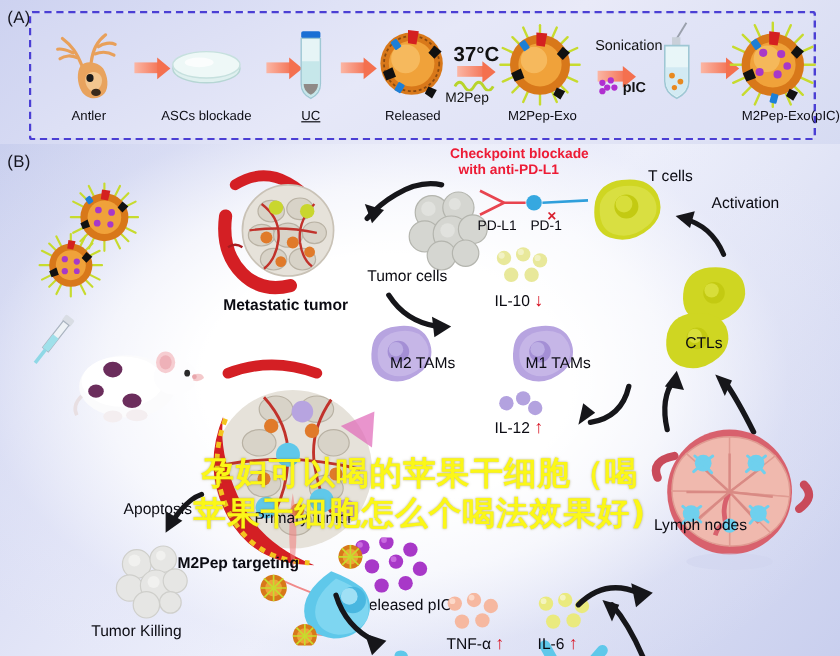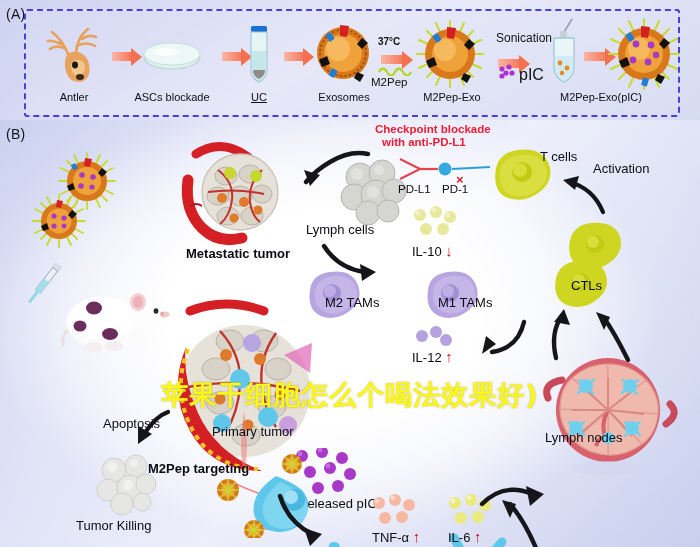--- a/index.html
+++ b/index.html
@@ -22,24 +22,24 @@
   }
   .panel-tag{
     position:absolute;font-size:14px;color:#14141e;font-weight:400;letter-spacing:.3px;
   }
   .tagA{left:6px;top:6px;}
 
   .a-label{
     position:absolute;font-size:11px;color:#0d0d14;font-weight:400;
     white-space:nowrap;text-align:center;
   }
-  .a-temp{font-size:10px;font-weight:bold;color:#111;}
+  .a-temp{font-size:17px;font-weight:bold;color:#111;}
   .a-m2pep{font-size:11.5px;color:#111;}
   .a-sonic{font-size:12px;color:#111;}
-  .a-pic{font-size:16px;color:#111;}
+  .a-pic{font-size:12px;color:#111;font-weight:bold;}
 
   
   .ared{
     position:absolute;height:9px;
     background:linear-gradient(90deg,#fbb6a4,#f4775a);
   }
   .ared:after{
     content:"";position:absolute;right:-10px;top:-4.5px;
     border-left:11px solid #f4704f;
     border-top:9px solid transparent;border-bottom:9px solid transparent;
@@ -126,21 +126,21 @@
       <g stroke="#8a4a10" stroke-width="1.5">
         <circle cx="33" cy="33" r="23" fill="none" stroke-dasharray="2.4 2.2"></circle>
       </g>
       <path d="M30 5 l9 1 l-2 11 l-7 -1 Z" fill="#d42020"></path>
       <path d="M9 40 l8 -4 l3 8 l-8 3 Z" fill="#111"></path>
       <path d="M52 18 l6 5 l-6 6 l-5 -5 Z" fill="#111"></path>
       <path d="M47 52 l7 3 l-4 7 l-6 -4 Z" fill="#111"></path>
       <rect x="17" y="13" width="6" height="8" rx="1" fill="#1d7fd6" transform="rotate(-35 20 17)"></rect>
       <rect x="20" y="49" width="6" height="8" rx="1" fill="#1d7fd6" transform="rotate(30 23 53)"></rect>
     </svg>
-    <div class="a-label" style="left:302px;top:91px;width:84px;">Exosomes</div>
+    <div class="a-label" style="left:302px;top:91px;width:84px;">Released</div>
 
     <div class="a-temp" style="position:absolute;left:378px;top:36px;">37°C</div>
     <div class="ared" style="left:381px;top:55px;width:22px;"></div>
     <svg style="position:absolute;left:378px;top:64px;" width="36" height="12" viewBox="0 0 36 12">
       <path d="M1 8 q4 -7 8 0 q4 7 8 0 q4 -7 8 0 q4 7 8 0" fill="none" stroke="#b8d42a" stroke-width="2.4"></path>
     </svg>
     <div class="a-m2pep" style="position:absolute;left:371px;top:76px;">M2Pep</div>
 
     <svg style="position:absolute;left:414px;top:18px;" width="72" height="72" viewBox="0 0 72 72">
       <g stroke="#c7db2e" stroke-width="2" stroke-linecap="round">
@@ -224,21 +224,21 @@
           <circle cx="42" cy="46" r="3.4"></circle>
         <circle cx="50" cy="39" r="3.2"></circle>
       </g>
       <path d="M35 10 l9 1 l-2 11 l-7 -1 Z" fill="#d42020"></path>
       <path d="M13 45 l8 -4 l3 8 l-8 3 Z" fill="#111"></path>
       <path d="M58 22 l6 5 l-6 6 l-5 -5 Z" fill="#111"></path>
       <path d="M52 58 l7 3 l-4 7 l-6 -4 Z" fill="#111"></path>
       <rect x="21" y="17" width="6" height="8" rx="1" fill="#1d7fd6" transform="rotate(-35 24 21)"></rect>
       <rect x="36" y="62" width="6" height="8" rx="1" fill="#1d7fd6" transform="rotate(15 39 66)"></rect>
     </svg>
-    <div class="a-label" style="left:560px;top:91px;width:140px;text-align:left;">M2Pep-Exo(pIC)</div>
+    <div class="a-label" style="left:560px;top:91px;width:140px;text-align:right;">M2Pep-Exo(pIC)</div>
   </div>
 
   <div class="panelB">
     <div class="panel-tag" style="left:6px;top:6px;">(B)</div>
 
     <svg style="position:absolute;left:56px;top:30px;" width="62" height="62" viewBox="0 0 62 62">
       <g stroke="#c7db2e" stroke-width="1.8" stroke-linecap="round">
         <line x1="31" y1="31" x2="31" y2="3"></line>
           <line x1="31" y1="31" x2="51" y2="11"></line>
         <line x1="31" y1="31" x2="59" y2="31"></line>
@@ -375,42 +375,42 @@
         <circle cx="58" cy="36" r="12"></circle>
           <circle cx="32" cy="58" r="12"></circle>
         <circle cx="52" cy="56" r="11"></circle>
       </g>
       <g fill="#e7e8e4" opacity=".7">
         <circle cx="21" cy="19" r="6"></circle>
           <circle cx="43" cy="15" r="5"></circle>
           <circle cx="37" cy="37" r="6"></circle>
       </g>
     </svg>
-    <div class="b-label" style="left:306px;top:102px;">Lymph cells</div>
+    <div class="b-label" style="left:306px;top:102px;">Tumor cells</div>
 
     <div class="red-txt" style="position:absolute;left:375px;top:3px;">Checkpoint blockade</div>
     <div class="red-txt" style="position:absolute;left:382px;top:16px;">with anti-PD-L1</div>
 
     <svg style="position:absolute;left:398px;top:33px;" width="118" height="36" viewBox="0 0 118 36">
       <path d="M2 6 L22 16 M2 26 L22 16" fill="none" stroke="#e8444f" stroke-width="2.2"></path>
       <line x1="22" y1="16" x2="40" y2="16" stroke="#e8444f" stroke-width="2.2"></line>
       <circle cx="47" cy="16" r="6.5" fill="#36a8e0"></circle>
       <line x1="54" y1="16" x2="92" y2="14" stroke="#2f9fdb" stroke-width="2.2"></line>
       <text x="58" y="31" font-size="13" font-weight="bold" fill="#d8202e" font-family="Liberation Sans, sans-serif">×</text>
     </svg>
     <div class="b-label sm" style="left:398px;top:63px;">PD-L1</div>
     <div class="b-label sm" style="left:442px;top:63px;">PD-1</div>
 
     <svg style="position:absolute;left:486px;top:26px;" width="68" height="58" viewBox="0 0 68 58">
       <path d="M10 22 q4 -16 22 -18 q22 -3 30 12 q7 16 -6 28 q-16 14 -34 8 q-16 -6 -12 -30Z" fill="#cfd622"></path>
       <path d="M14 24 q4 -13 20 -15 q18 -2 25 10 q6 13 -5 23 q-14 12 -29 7 q-13 -5 -11 -25Z" fill="#dde24e" opacity=".7"></path>
       <circle cx="36" cy="26" r="10" fill="#c3ca12"></circle>
       <circle cx="34" cy="24" r="7" fill="#d8de3a"></circle>
     </svg>
-    <div class="b-label" style="left:540px;top:19px;margin-top:10px;">T cells</div>
+    <div class="b-label" style="left:540px;top:19px;">T cells</div>
 
     <div class="b-label" style="left:593px;top:41px;">Activation</div>
     <svg class="cv" style="left:543px;top:48px;" width="68" height="50" viewBox="0 0 68 50">
       <path d="M60 44 q-10 -24 -34 -30" fill="none" stroke="#16161a" stroke-width="4.2" stroke-linecap="round"></path>
       <path d="M20 12 l16 -4 l-4 14 Z" fill="#16161a"></path>
     </svg>
 
     <svg style="position:absolute;left:562px;top:100px;" width="64" height="54" viewBox="0 0 64 54">
       <path d="M8 20 q4 -15 21 -17 q21 -2 28 11 q6 15 -6 26 q-15 13 -32 7 q-15 -6 -11 -27Z" fill="#cfd622"></path>
       <circle cx="33" cy="24" r="9" fill="#c3ca12"></circle>
@@ -722,16 +722,17 @@
         <path d="M44 34 l-7 -6 M44 34 l8 -6 M44 34 l-8 7 M44 34 l7 8"></path>
         <path d="M88 34 l-7 -6 M88 34 l8 -6 M88 34 l-8 7 M88 34 l7 8"></path>
         <path d="M34 76 l-7 -6 M34 76 l8 -6 M34 76 l-7 8 M34 76 l8 7"></path>
         <path d="M90 76 l-7 -6 M90 76 l8 -6 M90 76 l-7 8 M90 76 l8 7"></path>
       </g>
       <ellipse cx="66" cy="116" rx="36" ry="7" fill="#cfd4ee" opacity=".5"></ellipse>
     </svg>
     <div class="b-label" style="left:545px;top:310px;">Lymph nodes</div>
 
     <div class="overlay">
+      <div>孕妇可以喝的苹果干细胞（喝</div>
       <div>苹果干细胞怎么个喝法效果好)</div>
     </div>
   </div>
 </div>
 
 </body></html>

